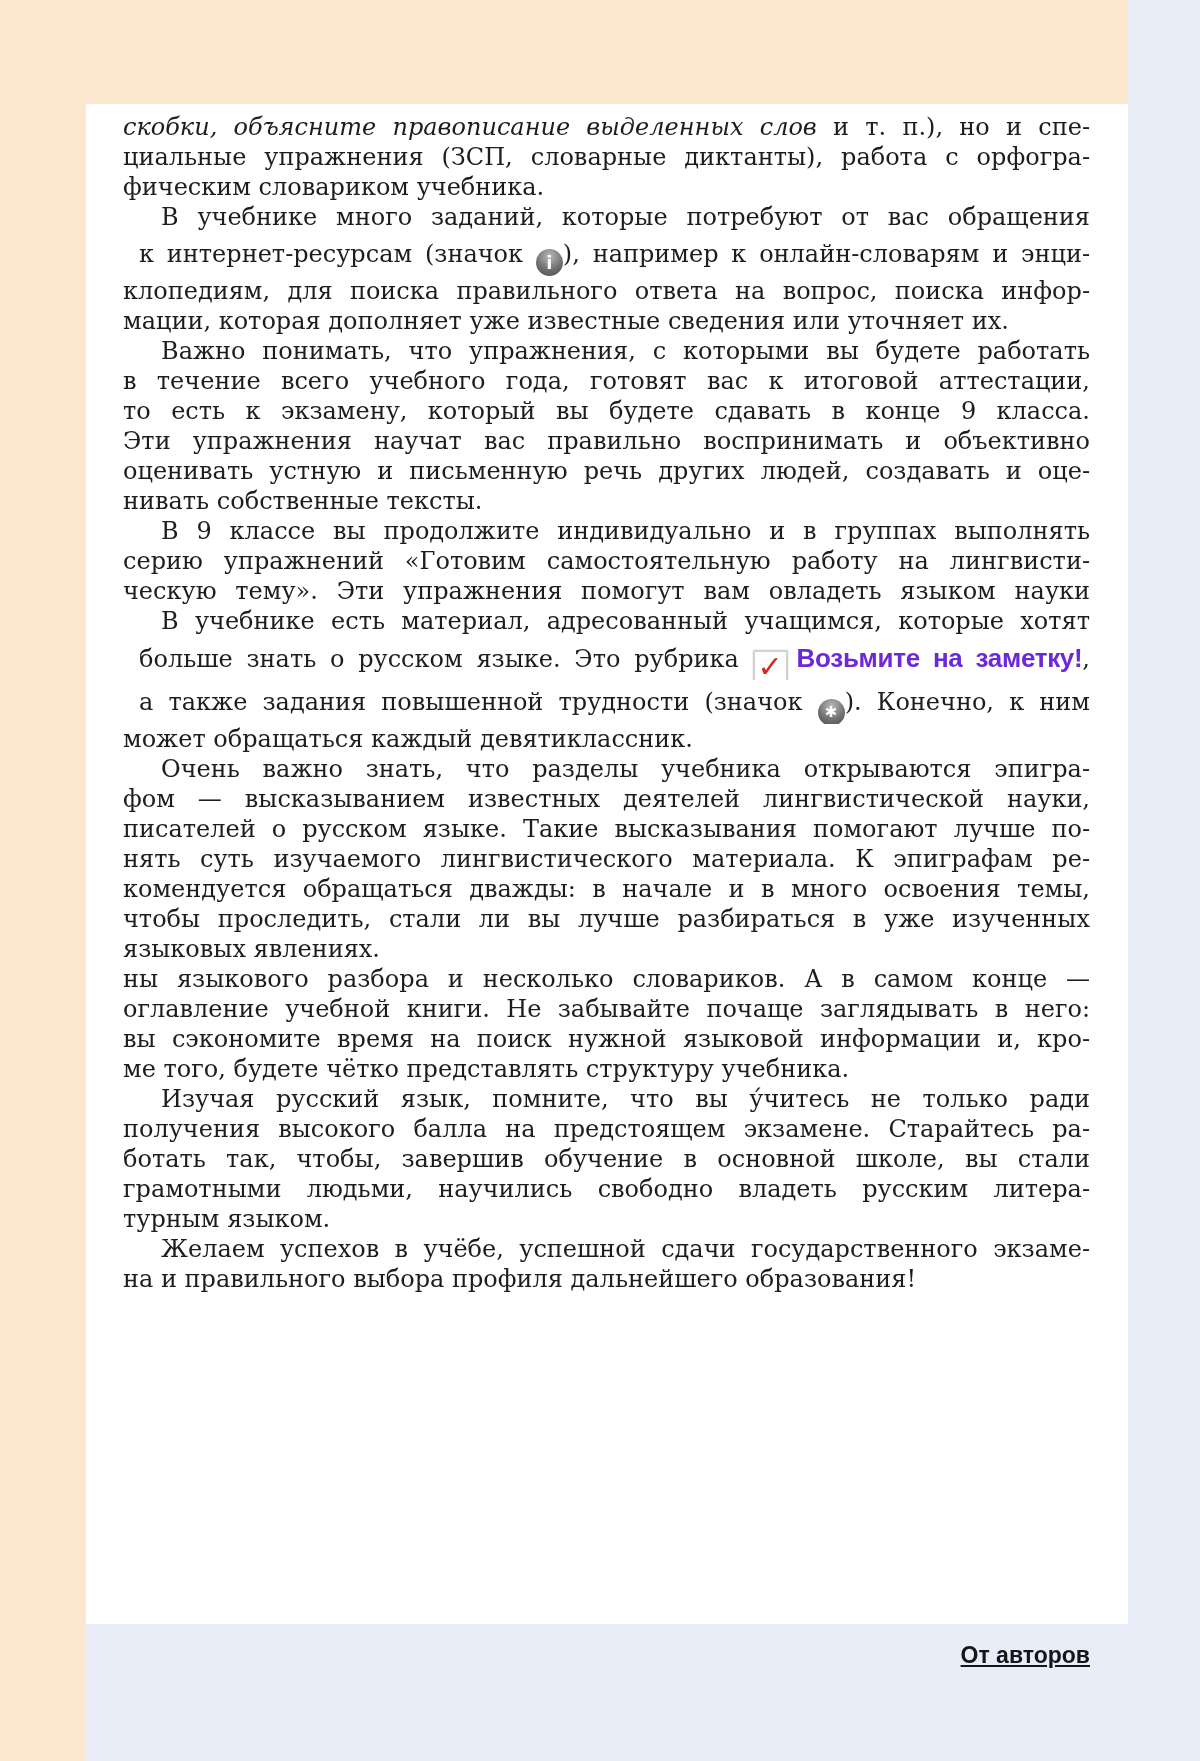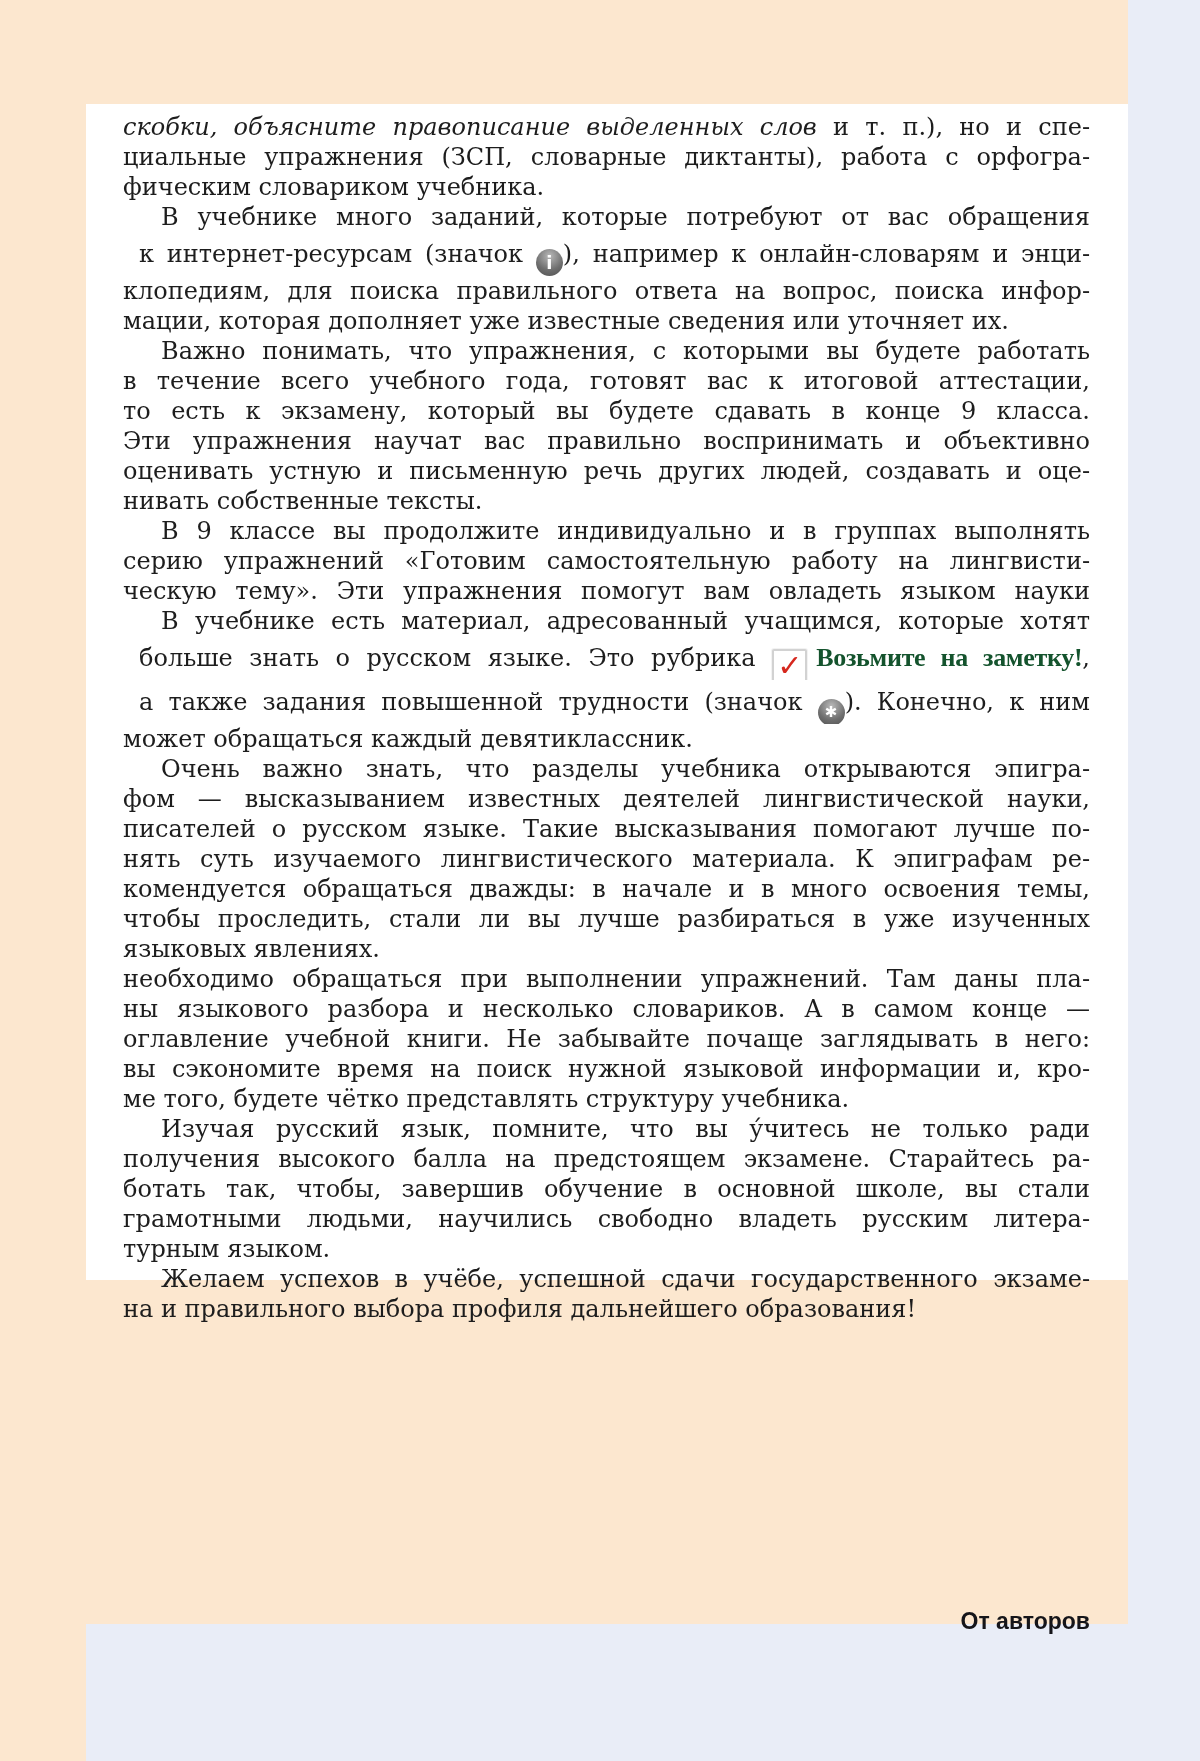--- a/index.html
+++ b/index.html
@@ -3,21 +3,21 @@
 <meta charset="utf-8">
 <style>
   html,body{margin:0;padding:0;}
   body{
     width:1200px;height:1761px;position:relative;overflow:hidden;
     background:#fce7cf;
     font-family:"DejaVu Serif", serif;
   }
   .behind-right{position:absolute;left:1128px;top:0;width:72px;height:1761px;background:#e9edf7;}
   .behind-bottom{position:absolute;left:86px;top:1624px;width:1114px;height:137px;background:#e9edf7;}
-  .sheet{position:absolute;left:86px;top:104px;width:1042px;height:1176px;background:#ffffff;}
+  .sheet{position:absolute;left:86px;top:104px;width:1042px;height:1520px;background:#ffffff;}
   .text-column{
     position:absolute;left:37px;top:8px;width:967px;
     color:#1d1d1d;
   }
   .line{
     font-size:24px;line-height:30px;height:30px;overflow:hidden;
     text-align:justify;text-align-last:justify;
     font-family:"DejaVu Serif", serif;
   }
   .line.end{text-align-last:left;}
@@ -37,27 +37,27 @@
   .checkbox{
     display:inline-block;width:31px;height:31px;background:#ffffff;
     border:2px solid #d2d2d2;border-radius:2px;vertical-align:-10px;
     text-align:center;text-align-last:center;margin-right:9px;box-shadow:0 0 0 1px #f2f2f2;
   }
   .checkbox .check{
     color:#d6281e;font-family:"DejaVu Sans", sans-serif;font-weight:bold;
     font-size:30px;line-height:29px;display:block;
   }
   .rubric-label{
-    font-family:Liberation Serif, serif;font-weight:bold;
-    font-size:26px;letter-spacing:-0.3px;color:#14532d;
+    font-family:Liberation Sans, sans-serif;font-weight:bold;
+    font-size:26px;letter-spacing:-0.3px;color:#6d28d9;
   }
   .footer-label{
-    position:absolute;top:1608px;right:110px;
+    position:absolute;top:1642px;right:110px;
     font-family:"Liberation Sans", sans-serif;font-weight:bold;
-    font-size:23px;color:#15151a;
+    font-size:23px;color:#15151a;text-decoration:underline;
   }
 </style>
 </head>
 <body>
 
 <div class="behind-right"></div>
 <div class="behind-bottom"></div>
 
 <div class="sheet">
   <div class="text-column">
@@ -81,21 +81,20 @@
       <div class="line tall"><span>больше знать о русском языке. Это рубрика </span><span class="checkbox"><span class="check">✓</span></span><span class="rubric-label">Возьмите на заметку!</span><span>,</span></div>
       <div class="line tall"><span>а также задания повышенной трудности (значок </span><span class="circle-icon"><span class="glyph star">✱</span></span><span>). Конечно, к ним</span></div>
       <div class="line end"><span>может обращаться каждый девятиклассник.</span></div>
       <div class="line indent"><span>Очень важно знать, что разделы учебника открываются эпигра-</span></div>
       <div class="line"><span>фом — высказыванием известных деятелей лингвистической науки,</span></div>
       <div class="line"><span>писателей о русском языке. Такие высказывания помогают лучше по-</span></div>
       <div class="line"><span>нять суть изучаемого лингвистического материала. К эпиграфам ре-</span></div>
       <div class="line"><span>комендуется обращаться дважды: в начале и в много освоения темы,</span></div>
       <div class="line"><span>чтобы проследить, стали ли вы лучше разбираться в уже изученных</span></div>
       <div class="line end"><span>языковых явлениях.</span></div>
-      <div class="line"><span>необходимо обращаться при выполнении упражнений. Там даны пла-</span></div>
       <div class="line"><span>ны языкового разбора и несколько словариков. А в самом конце —</span></div>
       <div class="line"><span>оглавление учебной книги. Не забывайте почаще заглядывать в него:</span></div>
       <div class="line"><span>вы сэкономите время на поиск нужной языковой информации и, кро-</span></div>
       <div class="line end"><span>ме того, будете чётко представлять структуру учебника.</span></div>
       <div class="line indent"><span>Изучая русский язык, помните, что вы у́читесь не только ради</span></div>
       <div class="line"><span>получения высокого балла на предстоящем экзамене. Старайтесь ра-</span></div>
       <div class="line"><span>ботать так, чтобы, завершив обучение в основной школе, вы стали</span></div>
       <div class="line"><span>грамотными людьми, научились свободно владеть русским литера-</span></div>
       <div class="line end"><span>турным языком.</span></div>
       <div class="line indent"><span>Желаем успехов в учёбе, успешной сдачи государственного экзаме-</span></div>

